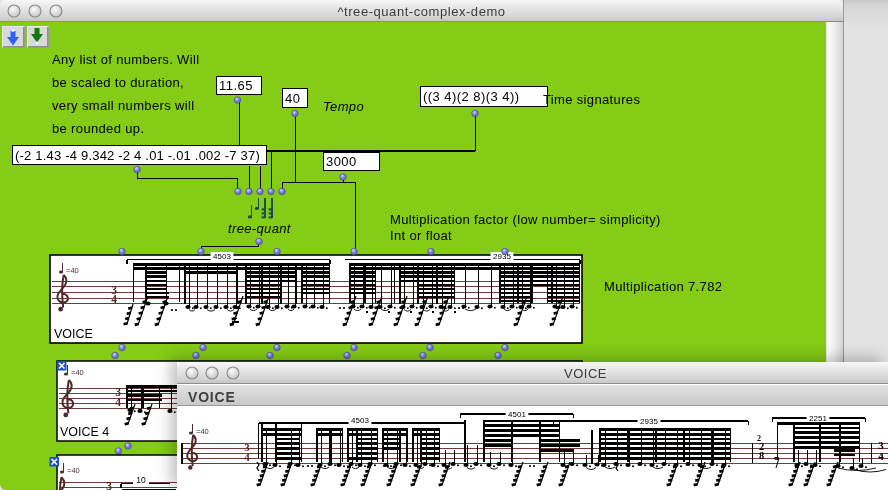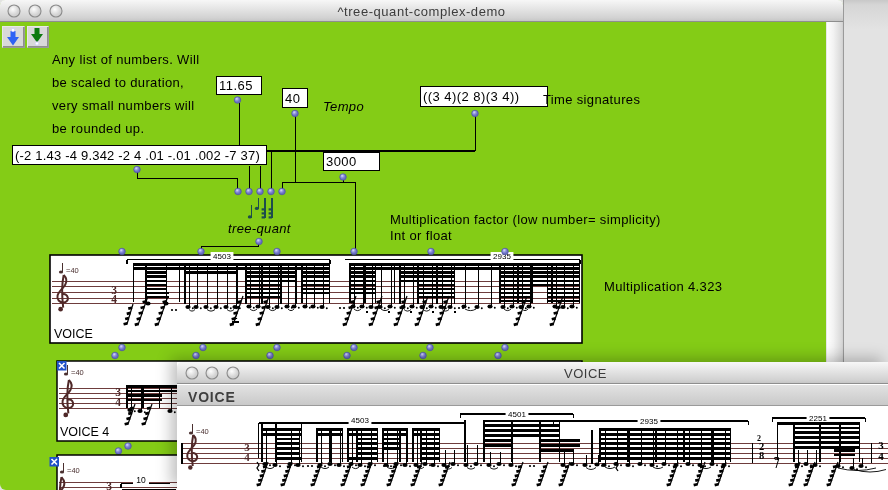--- a/index.html
+++ b/index.html
@@ -42,21 +42,21 @@
 
     <div class="txt" style="left:52px;top:48px;line-height:23px;">Any list of numbers. Will<br>be scaled to duration,<br>very small numbers will<br>be rounded up.</div>
     <div class="vbox" style="left:216px;top:76px;width:46px;height:19px;">11.65</div>
     <div class="vbox" style="left:282px;top:88px;width:26px;height:20px;">40</div>
     <div class="txt" style="left:323px;top:99px;font-style:italic;">Tempo</div>
     <div class="vbox" style="left:420px;top:86px;width:128px;height:21px;">((3 4)(2 8)(3 4))</div>
     <div class="txt" style="left:543px;top:92px;">Time signatures</div>
     <div class="vbox" style="left:12px;top:145px;width:255px;height:20px;letter-spacing:0.2px;">(-2 1.43 -4 9.342 -2 4 .01 -.01 .002 -7 37)</div>
     <div class="vbox" style="left:323px;top:152px;width:57px;height:19px;">3000</div>
     <div class="txt" style="left:390px;top:196px;line-height:16px;margin-top:16px;">Multiplication factor (low number= simplicity)<br>Int or float</div>
-    <div class="txt" style="left:604px;top:279px;">Multiplication 4.323</div>
+    <div class="txt" style="left:604px;top:279px;">Multiplication 7.782</div>
     <div class="txt" style="left:228px;top:221px;font-style:italic;">tree-quant</div>
 
     <svg class="abs" style="left:0;top:0" width="843" height="490" viewBox="0 0 843 490">
       <defs>
           <radialGradient id="dotg" cx="38%" cy="32%">
             <stop offset="0%" stop-color="#d8daf8"></stop>
             <stop offset="55%" stop-color="#8d92dd"></stop>
             <stop offset="100%" stop-color="#6a6fc0"></stop>
           </radialGradient>
         </defs>

